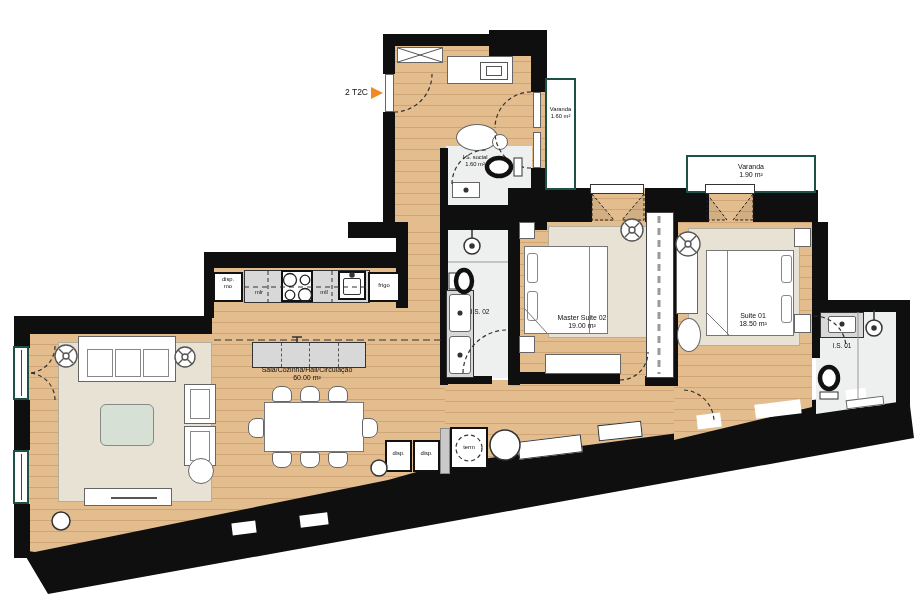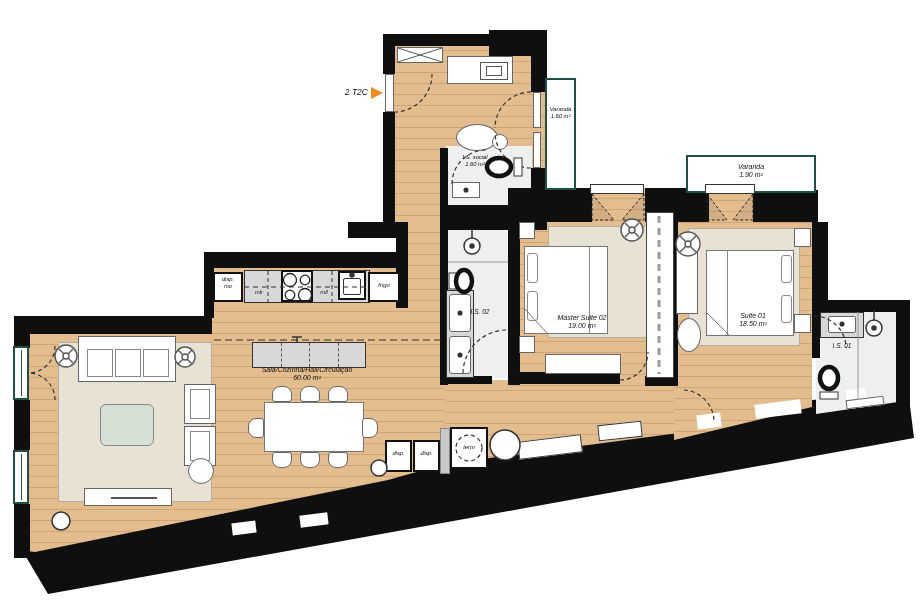--- a/index.html
+++ b/index.html
@@ -7,21 +7,21 @@
   .abs{position:absolute;}
   .wood{position:absolute;z-index:2;background:repeating-linear-gradient(180deg,#e4bd8f 0 10px,#cfa477 10px 11px);}
   .bath{position:absolute;z-index:2;background:#edf0ee;border:0;}
   .rug{position:absolute;z-index:9;background:#e7e2d3;border:1px solid #b5ae9e;box-sizing:border-box;}
   .f{position:absolute;z-index:10;background:#fff;border:1px solid #666;box-sizing:border-box;}
   .fk{position:absolute;z-index:11;background:#fff;border:2px solid #111;box-sizing:border-box;}
   .gray{background:#d8d8d8;border:1px solid #333;}
   .balc{position:absolute;z-index:5;background:#fff;border:2px solid #1d5047;box-sizing:border-box;}
   .cut{position:absolute;z-index:6;background:#fff;}
   .win{position:absolute;z-index:6;background:#fff;border:2px solid #1d5047;box-sizing:border-box;}
-  .lbl{position:absolute;z-index:40;font-size:7px;line-height:1.2;color:#111;text-align:center;white-space:nowrap;font-style:italic;}
+  .lbl{position:absolute;z-index:40;font-size:7px;line-height:1.2;color:#111;text-align:center;white-space:nowrap;}
   .tiny{font-size:5.8px;}
   .chair{position:absolute;z-index:10;background:#fff;border:1px solid #666;box-sizing:border-box;}
   #watermark{position:absolute;z-index:30;left:340px;top:280px;font-size:40px;font-weight:bold;letter-spacing:3px;color:rgba(208,190,160,0.5);pointer-events:none;}
   svg{pointer-events:none;}
 </style>
 </head>
 <body>
 
 <div id="plan">
 

